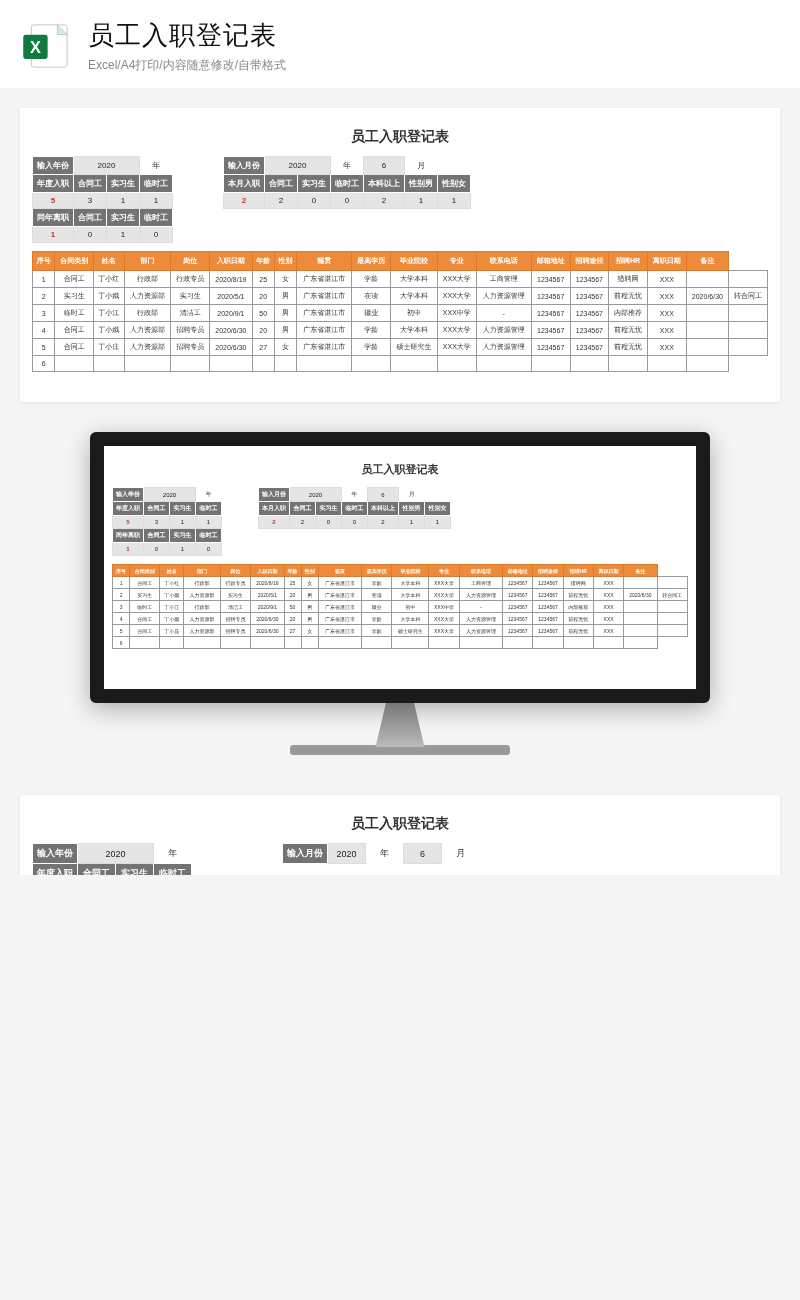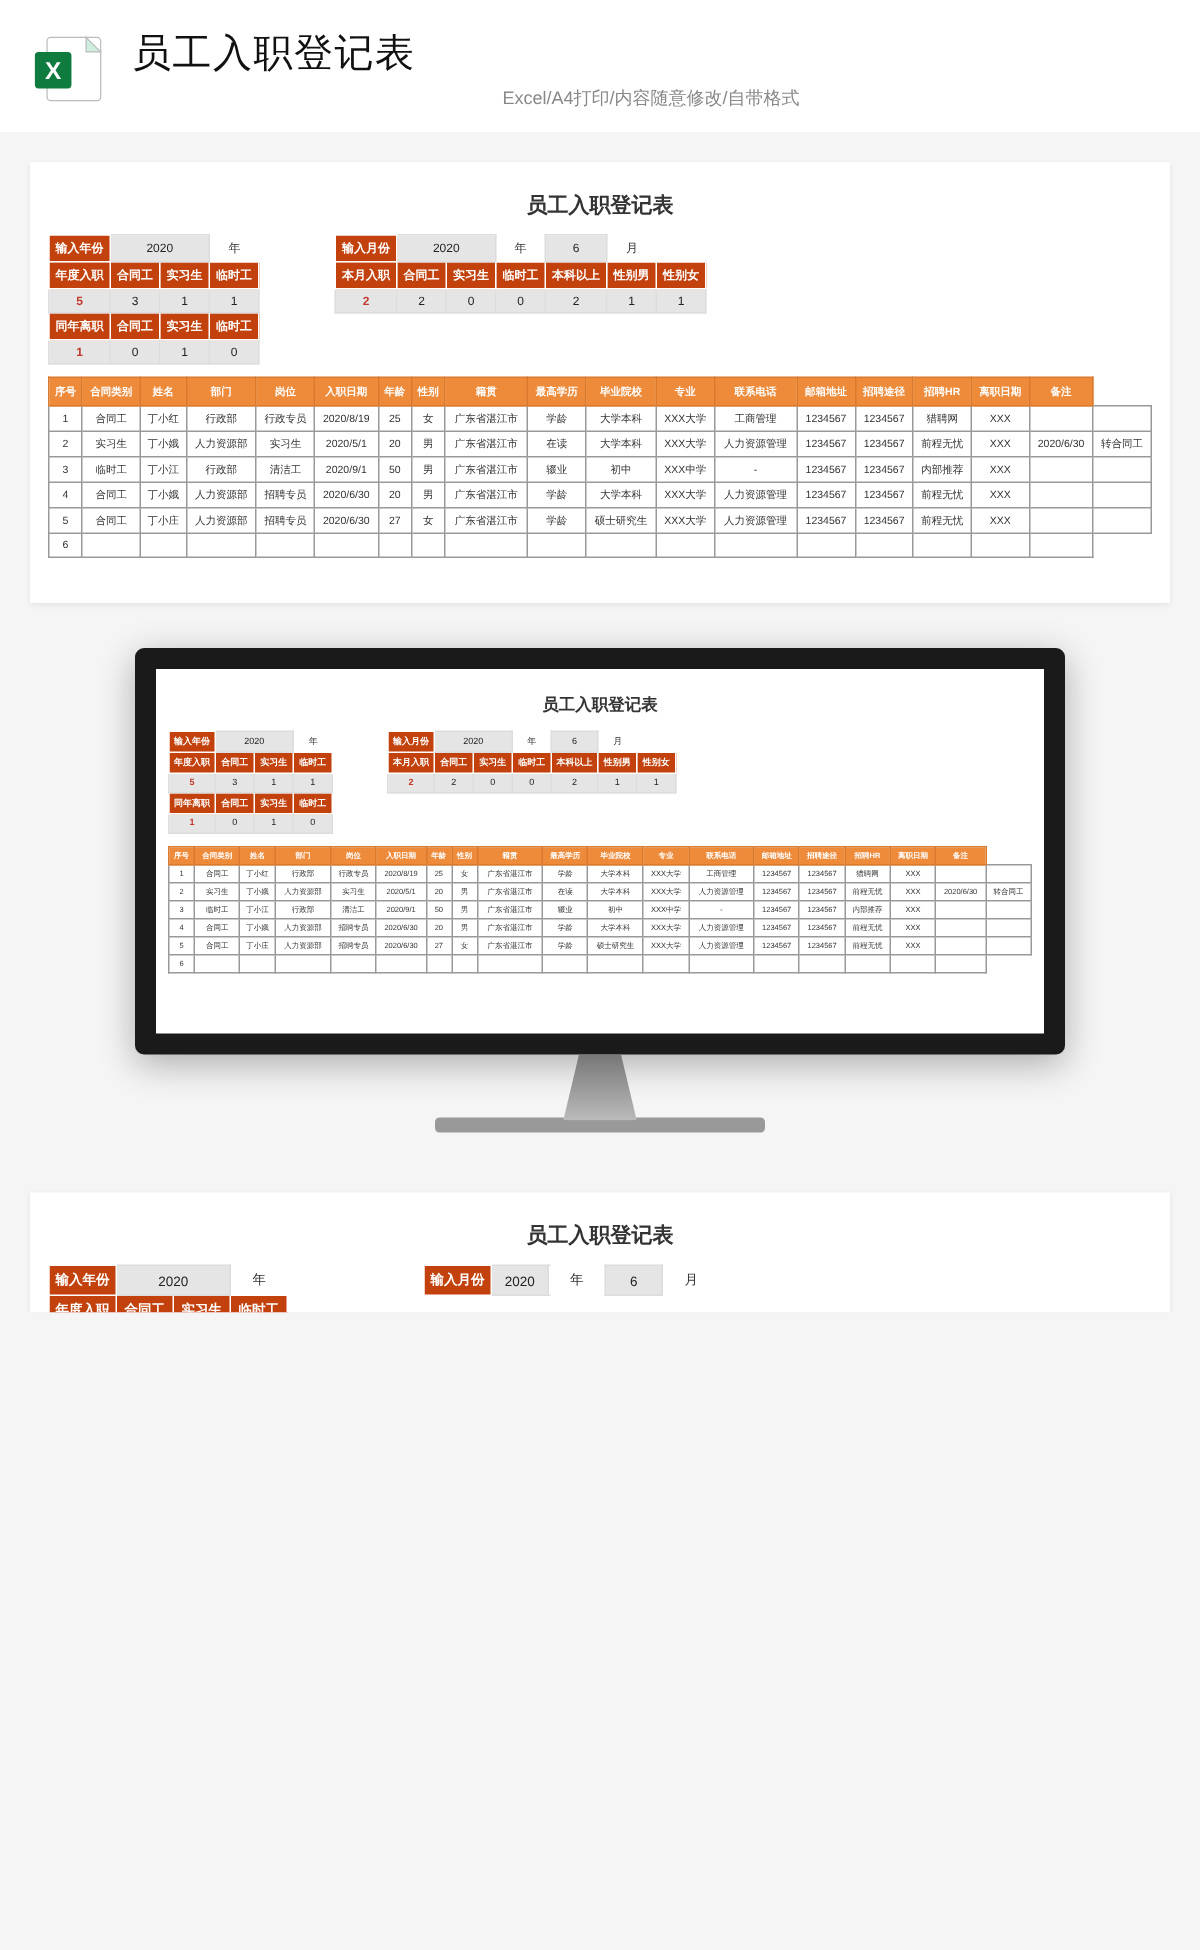--- a/index.html
+++ b/index.html
@@ -27,21 +27,20 @@
   .header-title {
     font-size: 26px;
     font-weight: 500;
     color: #111;
     letter-spacing: 1px;
   }
   .header-sub {
     font-size: 12px;
     color: #888;
     margin-top: 4px;
-    text-align: center;
   }
 
   .preview-card {
     background: #fff;
     margin: 20px;
     padding: 14px 12px 30px 12px;
     box-shadow: 0 1px 4px rgba(0,0,0,0.08);
   }
 
   .doc-title {
@@ -61,21 +60,21 @@
     border-collapse: collapse;
   }
   .mini-table td, .mini-table th {
     border: 1px solid #fff;
     padding: 3px 4px;
     text-align: center;
     font-size: 8px;
     min-width: 32px;
     height: 16px;
   }
-  .oh { background: #c2410c; color: #fff; font-weight: 600; }
+  .oh { background: #737373; color: #fff; font-weight: 600; }
   .ov { background: #e5e5e5; color: #222; border: 1px solid #ddd !important; }
   .ov.red { color: #c0392b; font-weight: 700; }
   .plain-cell { background: #fff; border: none !important; }
 
   .main-table {
     border-collapse: collapse;
     width: 100%;
     margin-top: 8px;
     font-size: 7px;
   }

